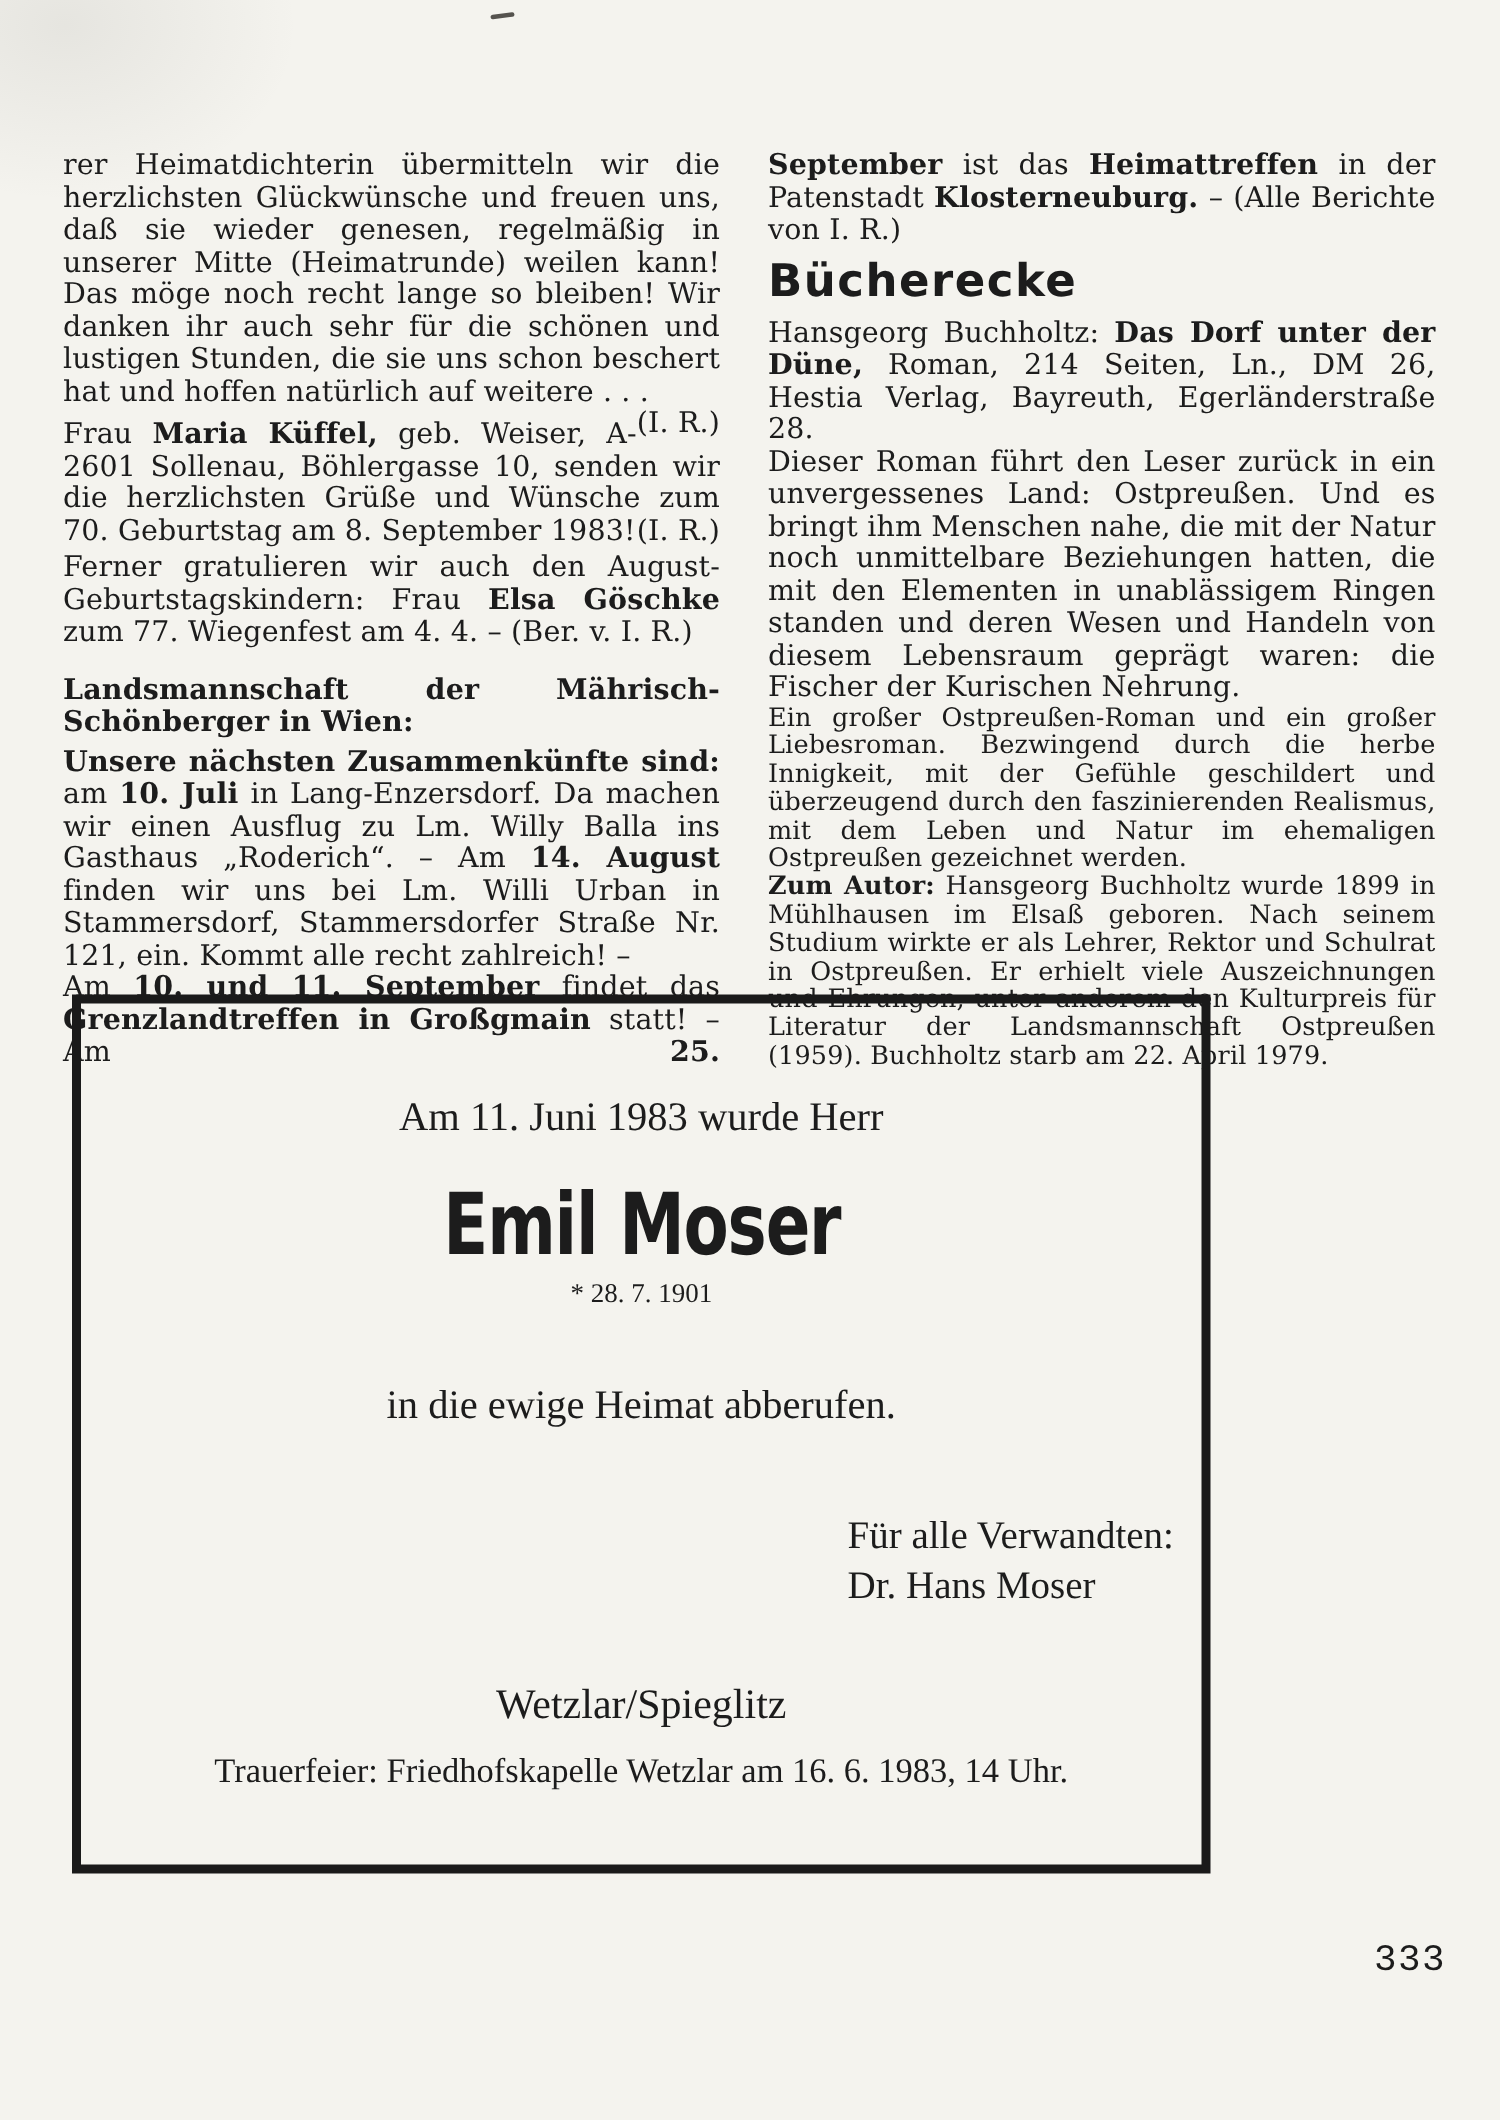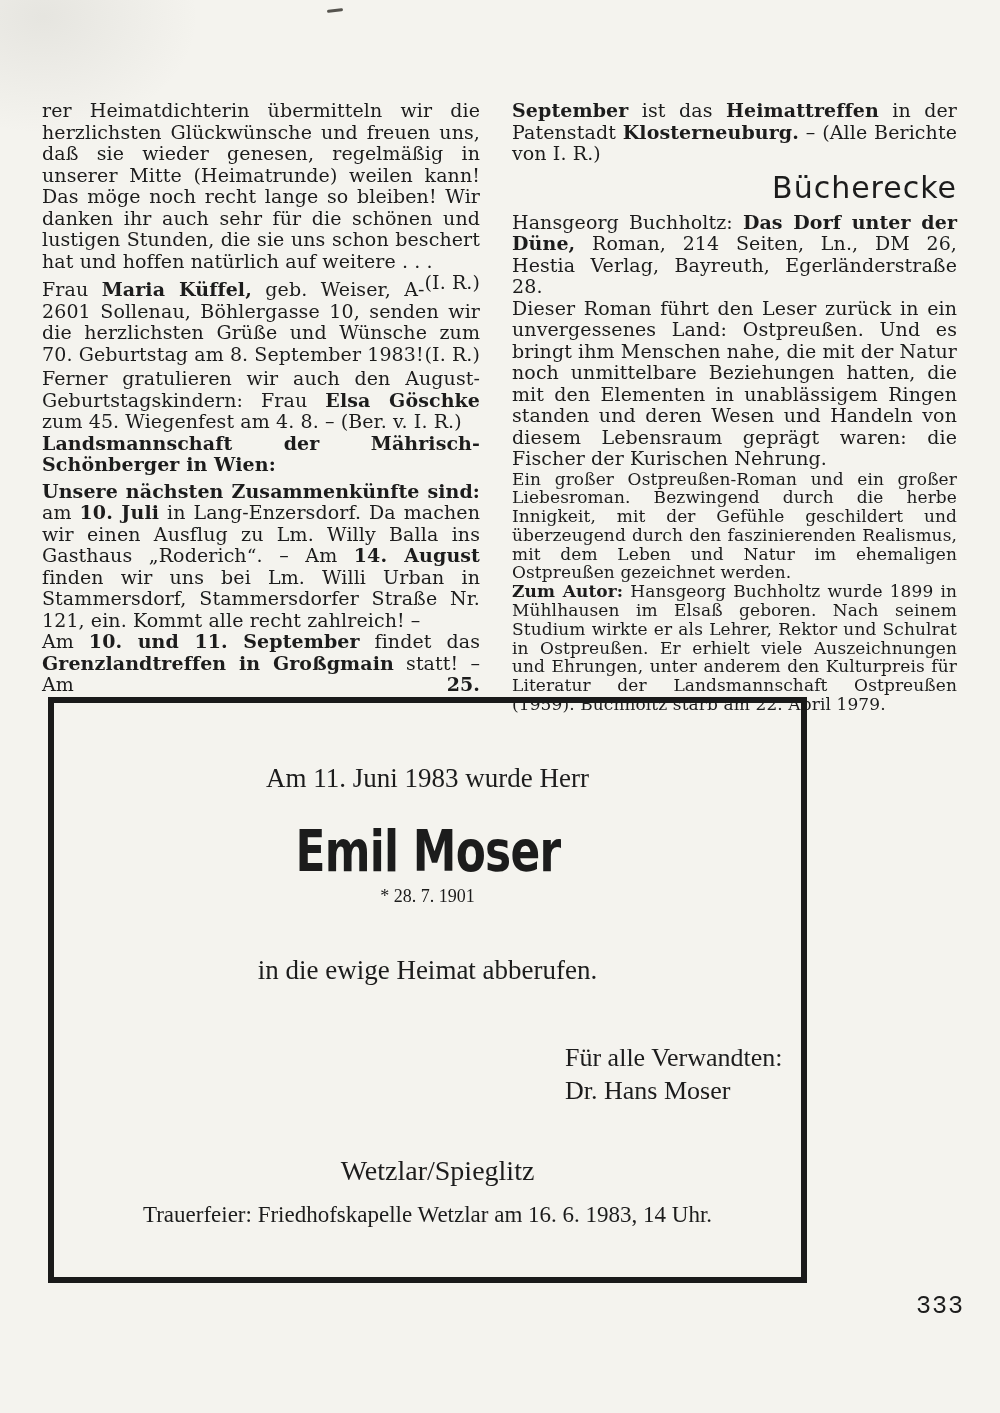--- a/index.html
+++ b/index.html
@@ -52,37 +52,37 @@
     -webkit-hyphens: auto;
   }
   .para.small {
     font-size: 17px;
     line-height: 18.8px;
   }
   .sig { float: right; }
   b { font-weight: bold; }
   h2.buecherecke {
     font-family: "DejaVu Sans", sans-serif;
-    font-weight: normal;
+    font-weight: bold;
     font-size: 30px;
     line-height: 34px;
     letter-spacing: 1px;
-    text-align: right;
+    text-align: left;
     margin: 6px 0 7px 0;
   }
   .col-left .block:nth-child(2) { margin-top: 7px; }
   .col-left .block:nth-child(3) { margin-top: 3px; }
-  .col-left .block:nth-child(4) { margin-top: 0; }
+  .col-left .block:nth-child(4) { margin-top: 17px; }
   .col-left .block:nth-child(5) { margin-top: 5px; }
   .col-left .block:nth-child(6) { text-align-last: justify; }
   
   .obit-box {
     position: absolute;
     left: 48px;
-    top: 697px;
+    top: 663px;
     width: 759px;
     height: 586px;
     box-sizing: border-box;
     border: 6px solid #0ea5e9;
     font-family: "Liberation Serif", serif;
   }
   .obit-box .line {
     position: absolute;
     left: 0;
     width: 100%;
@@ -102,42 +102,42 @@
   }
   .obit-born    { top: 183px; font-size: 18px; }
   .obit-called  { top: 252px; font-size: 27px; }
   .obit-relatives, .obit-signer {
     position: absolute;
     left: 511px;
     white-space: nowrap;
   }
   .obit-relatives { top: 340px; font-size: 26px; }
   .obit-signer    { top: 373px; font-size: 26px; font-weight: normal; }
-  .obit-place   { top: 452px; font-size: 28px; padding-left: 10px; }
+  .obit-place   { top: 452px; font-size: 28px; }
   .obit-funeral { top: 499px; font-size: 23px; }
   
   .page-num {
     position: absolute;
     left: 916px;
     top: 1292px;
     font-family: Liberation Mono, monospace;
     font-size: 25px;
     letter-spacing: 1px;
   }
 </style>
 </head>
 <body style="background: rgb(244, 243, 238); color: rgb(28, 28, 28);">
 
 <div class="smudge"></div>
 <div class="artifact-dash"></div>
 
 <div class="col col-left" id="col-left">
     <p class="para block"><span>rer Heimatdichterin übermitteln wir die herzlichsten Glückwünsche und freuen uns, daß sie wieder genesen, regelmäßig in unserer Mitte (Heimatrunde) weilen kann! Das möge noch recht lange so bleiben! Wir danken ihr auch sehr für die schönen und lustigen Stunden, die sie uns schon beschert hat und hoffen natürlich auf weitere . . .</span><span class="sig">(I. R.)</span></p>
     <p class="para block"><span>Frau </span><b>Maria Küffel,</b><span> geb. Weiser, A-2601 Sollenau, Böhlergasse 10, senden wir die herzlichsten Grüße und Wünsche zum 70. Geburtstag am 8. September 1983!</span><span class="sig">(I. R.)</span></p>
-    <p class="para block"><span>Ferner gratulieren wir auch den August-Geburtstagskindern: Frau </span><b>Elsa Göschke</b><span> zum 45. Wiegenfest am 4. 8. – (Ber. v. I. R.)</span></p>
+    <p class="para block"><span>Ferner gratulieren wir auch den August-Geburtstagskindern: Frau </span><b>Elsa Göschke</b><span> zum 77. Wiegenfest am 4. 4. – (Ber. v. I. R.)</span></p>
     <p class="para block"><b>Landsmannschaft der Mährisch-Schönberger in Wien:</b></p>
     <p class="para block"><b>Unsere nächsten Zusammenkünfte sind:</b><span> am </span><b>10. Juli</b><span> in Lang-Enzersdorf. Da machen wir einen Ausflug zu Lm. Willy Balla ins Gasthaus „Roderich“. – Am </span><b>14. August</b><span> finden wir uns bei Lm. Willi Urban in Stammersdorf, Stammersdorfer Straße Nr. 121, ein. Kommt alle recht zahlreich! –</span></p>
     <p class="para block"><span>Am </span><b>10. und 11. September</b><span> findet das </span><b>Grenzlandtreffen in Großgmain</b><span> statt! – Am </span><b>25.</b></p>
   </div>
 <div class="col col-right" id="col-right">
     <p class="para block"><b>September</b><span> ist das </span><b>Heimattreffen</b><span> in der Patenstadt </span><b>Klosterneuburg.</b><span> – (Alle Berichte von I. R.)</span></p>
     <h2 class="buecherecke block">Bücherecke</h2>
     <p class="para block"><span>Hansgeorg Buchholtz: </span><b>Das Dorf unter der Düne,</b><span> Roman, 214 Seiten, Ln., DM 26, Hestia Verlag, Bayreuth, Egerländerstraße 28.</span></p>
     <p class="para block"><span>Dieser Roman führt den Leser zurück in ein unvergessenes Land: Ostpreußen. Und es bringt ihm Menschen nahe, die mit der Natur noch unmittelbare Beziehungen hatten, die mit den Elementen in unablässigem Ringen standen und deren Wesen und Handeln von diesem Lebensraum geprägt waren: die Fischer der Kurischen Nehrung.</span></p>
     <p class="para block small"><span>Ein großer Ostpreußen-Roman und ein großer Liebesroman. Bezwingend durch die herbe Innigkeit, mit der Gefühle geschildert und überzeugend durch den faszinierenden Realismus, mit dem Leben und Natur im ehemaligen Ostpreußen gezeichnet werden.</span></p>

